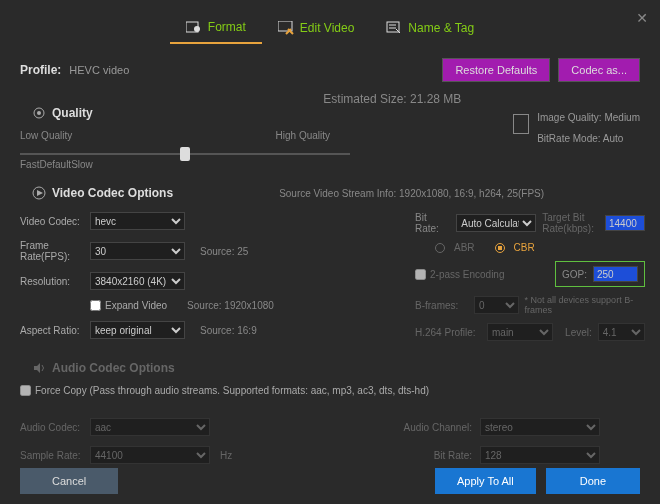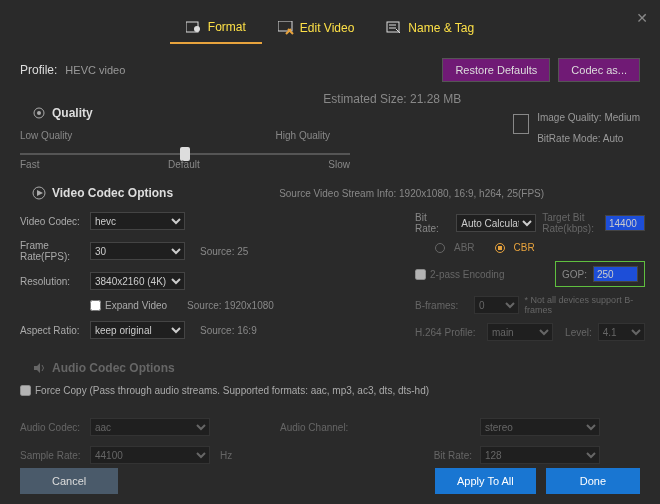--- a/index.html
+++ b/index.html
@@ -1,35 +1,35 @@
 <!DOCTYPE html>
 <html><head>
 <meta charset="utf-8">
 <style>
 *{box-sizing:border-box;margin:0;padding:0;font-family:Arial,sans-serif}
 body{background:#2a2a2a;width:660px;height:504px;color:#aaa;font-size:11px;overflow:hidden}
 .tabs{display:flex;justify-content:center;gap:0;padding:12px 0 0;position:relative}
 .close-x{position:absolute;right:12px;top:10px;color:#888;font-size:14px;cursor:pointer}
-.tab{display:flex;align-items:center;gap:6px;padding:8px 16px;color:#fde047;cursor:pointer;font-size:12px}
+.tab{display:flex;align-items:center;gap:6px;padding:8px 16px;color:#84cc16;cursor:pointer;font-size:12px}
 .tab.active{border-bottom:2px solid #e8a33d}
 .tab-icon{width:16px;height:14px;display:inline-block}
 .profile-row{display:flex;align-items:center;justify-content:space-between;padding:14px 20px 10px}
 .profile-row .left{display:flex;align-items:center;gap:8px}
-.profile-label{color:#ddd;font-weight:normal;font-size:12px}
+.profile-label{color:#ddd;font-weight:bold;font-size:12px}
 .profile-val{color:#999;font-size:11px}
-.btn-outline{background:#701a75;border:1px solid #555;color:#ddd;padding:5px 12px;font-size:11px;cursor:pointer}
+.btn-outline{background:#a21caf;border:1px solid #555;color:#ddd;padding:5px 12px;font-size:11px;cursor:pointer}
 .section-title{display:flex;align-items:center;gap:6px;padding:4px 32px;color:#ddd;font-weight:bold;font-size:12px;margin-top:10px}
 .gear-icon,.audio-icon{width:14px;height:14px}
 .est{color:#888;font-size:12px;text-align:center;flex:1}
 .quality-block{padding:6px 20px 2px}
 .qual-labels{display:flex;justify-content:space-between;color:#888;font-size:10px;padding:0 40px 0 0;width:350px}
 .slider-wrap{width:330px;padding:4px 0 2px}
 .slider{width:100%;appearance:none;height:2px;background:#555;outline:none}
 .slider::-webkit-slider-thumb{appearance:none;width:10px;height:14px;background:#ddd;border-radius:2px;cursor:pointer}
-.fast-slow{display:flex;justify-content:space-between;width:330px;color:#888;font-size:10px}
+.fast-slow{display:flex;width:330px;color:#888;font-size:10px}
 .right-qual{position:absolute;right:20px;top:108px;font-size:10px;color:#999}
 .right-qual .doc-icon{display:inline-block;width:16px;height:20px;border:1px solid #888;position:absolute;left:-24px;top:6px}
 .right-qual .line{margin:4px 0 10px 0}
 .src-info{color:#888;font-size:10px}
 .codec-grid{padding:8px 20px;display:grid;grid-template-columns:70px 110px 90px;row-gap:10px;align-items:center;font-size:10px;color:#aaa}
 .sel{background:#1f1f1f;border:1px solid #444;color:#ccc;height:18px;width:95px;font-size:10px;padding:0 0}
 .sel-sm{width:50px}
 .src-txt{color:#888;font-size:10px}
 .custom-btn{background:#444;border:1px solid #666;color:#ddd;font-size:10px;padding:2px 8px;cursor:pointer}
 .chk{display:flex;align-items:center;gap:4px;font-size:10px;color:#aaa}
@@ -209,21 +209,21 @@
 
 <div class="audio-sec disabled">
   <label class="chk">
       <input type="checkbox" disabled="" style="">
       <span>Force Copy (Pass through audio streams. Supported formats: aac, mp3, ac3, dts, dts-hd)</span>
     </label>
   <div class="audio-grid">
     <span>Audio Codec:</span>
     <select class="sel sel-wide"><option>aac</option></select>
     <span></span>
-    <span style="padding-right:8px">Audio Channel:</span>
+    <span style="text-align:right;padding-right:8px">Audio Channel:</span>
     <select class="sel sel-wide" style="grid-column:5/8"><option>stereo</option></select>
 
     <span>Sample Rate:</span>
     <select class="sel sel-wide"><option>44100</option></select>
     <span>Hz</span>
     <span style="text-align:right;padding-right:8px">Bit Rate:</span>
     <select class="sel sel-wide" style="grid-column:5/7"><option>128</option></select>
 
   </div>
 </div>

